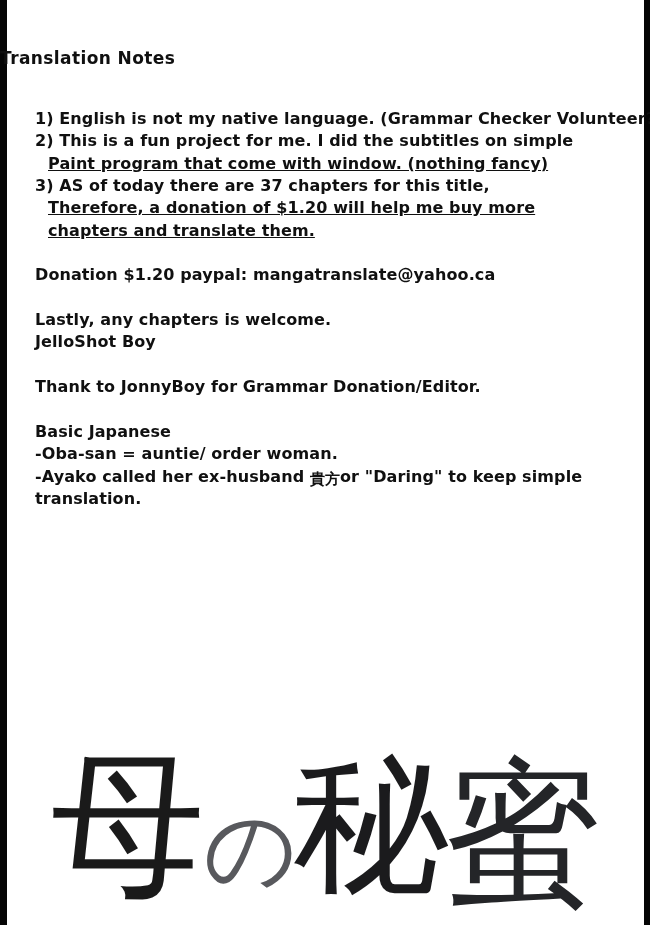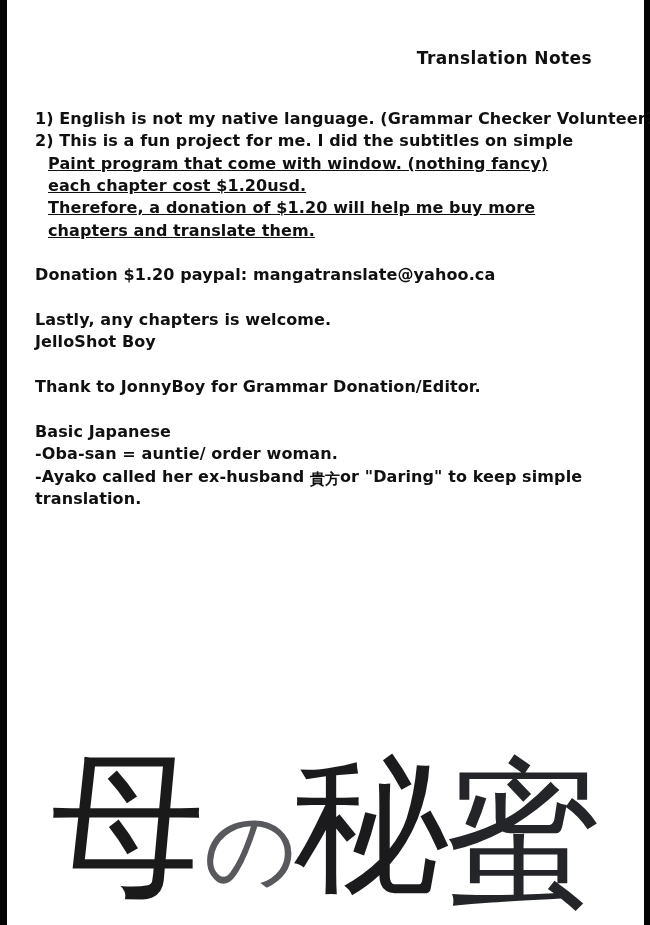--- a/index.html
+++ b/index.html
@@ -16,21 +16,21 @@
   .edge-bar {
     position:absolute; top:0; bottom:0;
     background:#050505;
   }
   .edge-bar.left  { left:0;  width:7px; }
   .edge-bar.right { right:0; width:6px; }
 
   .doc-title {
     position:absolute; top:48px; left:0;
     width:592px;
-    text-align:right;
+    text-align:left;
     font-size:17px;
     letter-spacing:0.4px;
     white-space:nowrap;
   }
 
   .notes {
     position:absolute; top:108px; left:35px; right:8px;
     font-size:16px;
     line-height:22.35px;
     letter-spacing:0.1px;
@@ -65,21 +65,21 @@
 
   <div class="edge-bar left"></div>
   <div class="edge-bar right"></div>
 
   <div class="doc-title">Translation Notes</div>
 
   <div class="notes">
     <div class="line">1) English is not my native language. (Grammar Checker Volunteer?)</div>
     <div class="line">2) This is a fun project for me. I did the subtitles on simple</div>
     <div class="line indent">Paint program that come with window. (nothing fancy)</div>
-    <div class="line indent">each chapter cost $1.20usd.</div>
+    <div class="line">3) AS of today there are 37 chapters for this title,</div>
     <div class="line indent">Therefore, a donation of $1.20 will help me buy more</div>
     <div class="line indent">chapters and translate them.</div>
     <div class="line"></div>
     <div class="line">Donation $1.20 paypal: mangatranslate@yahoo.ca</div>
     <div class="line"></div>
     <div class="line">Lastly, any chapters is welcome.</div>
     <div class="line">JelloShot Boy</div>
     <div class="line"></div>
     <div class="line">Thank to JonnyBoy for Grammar Donation/Editor.</div>
     <div class="line"></div>

